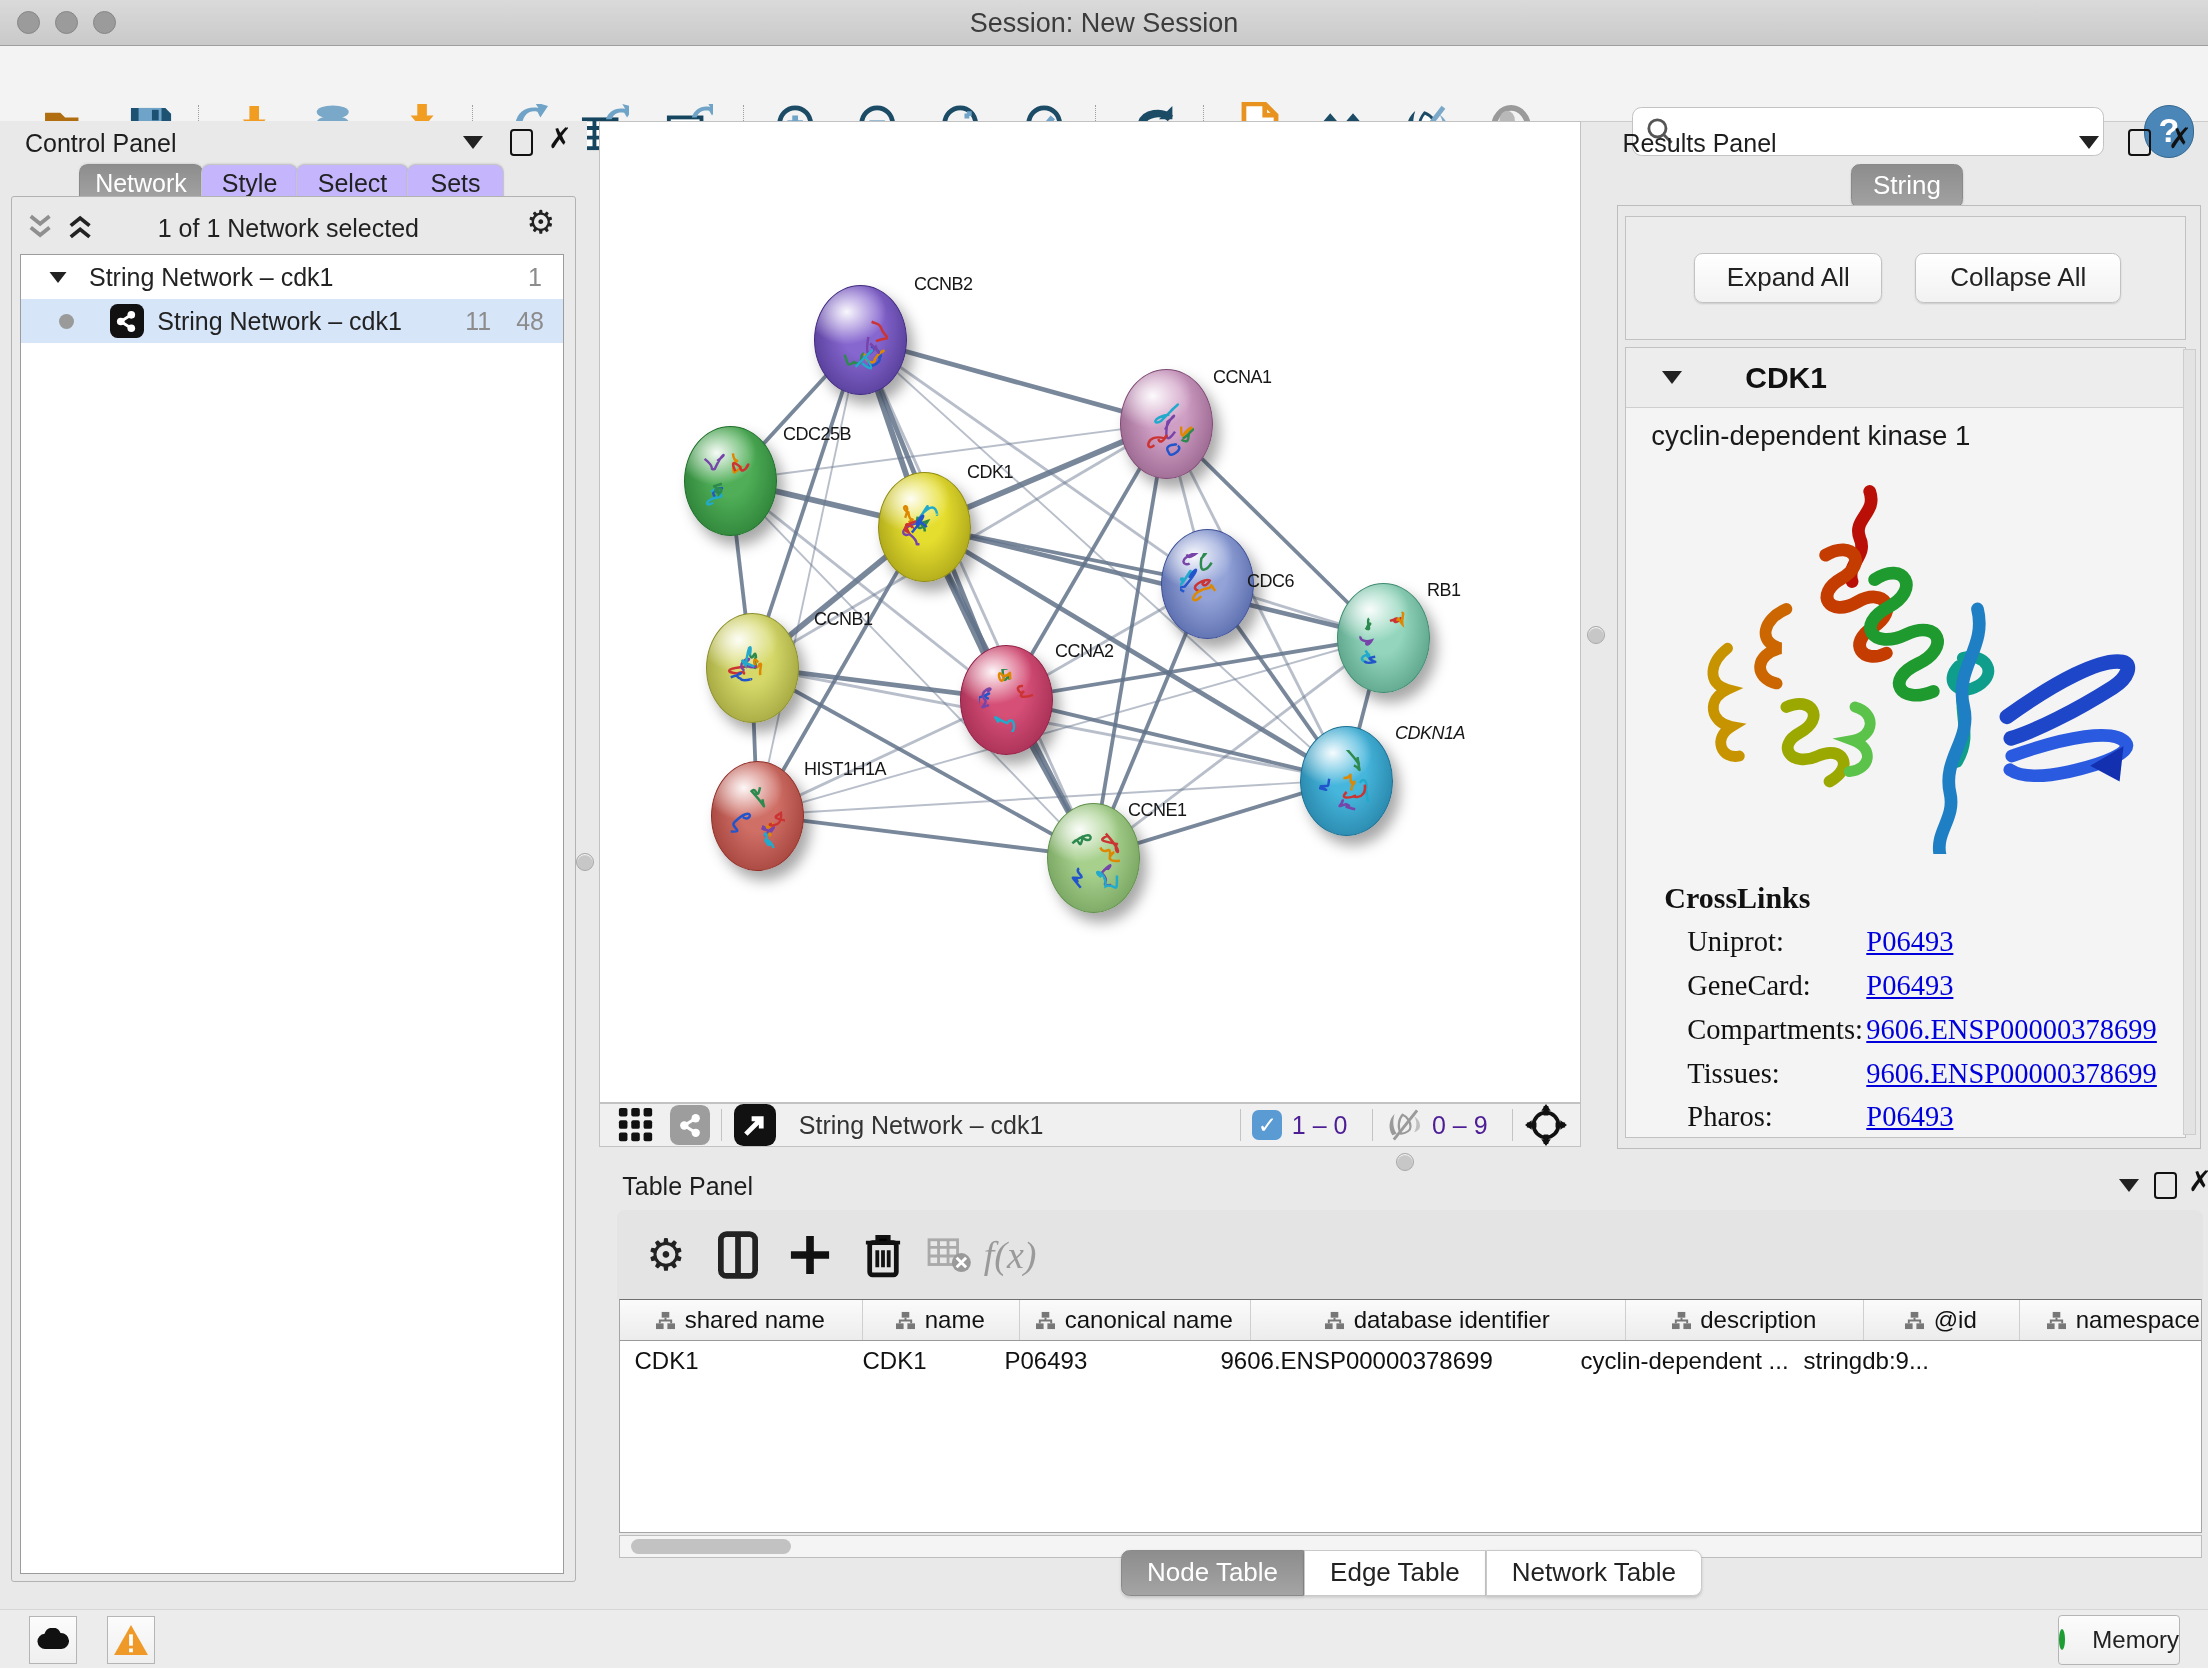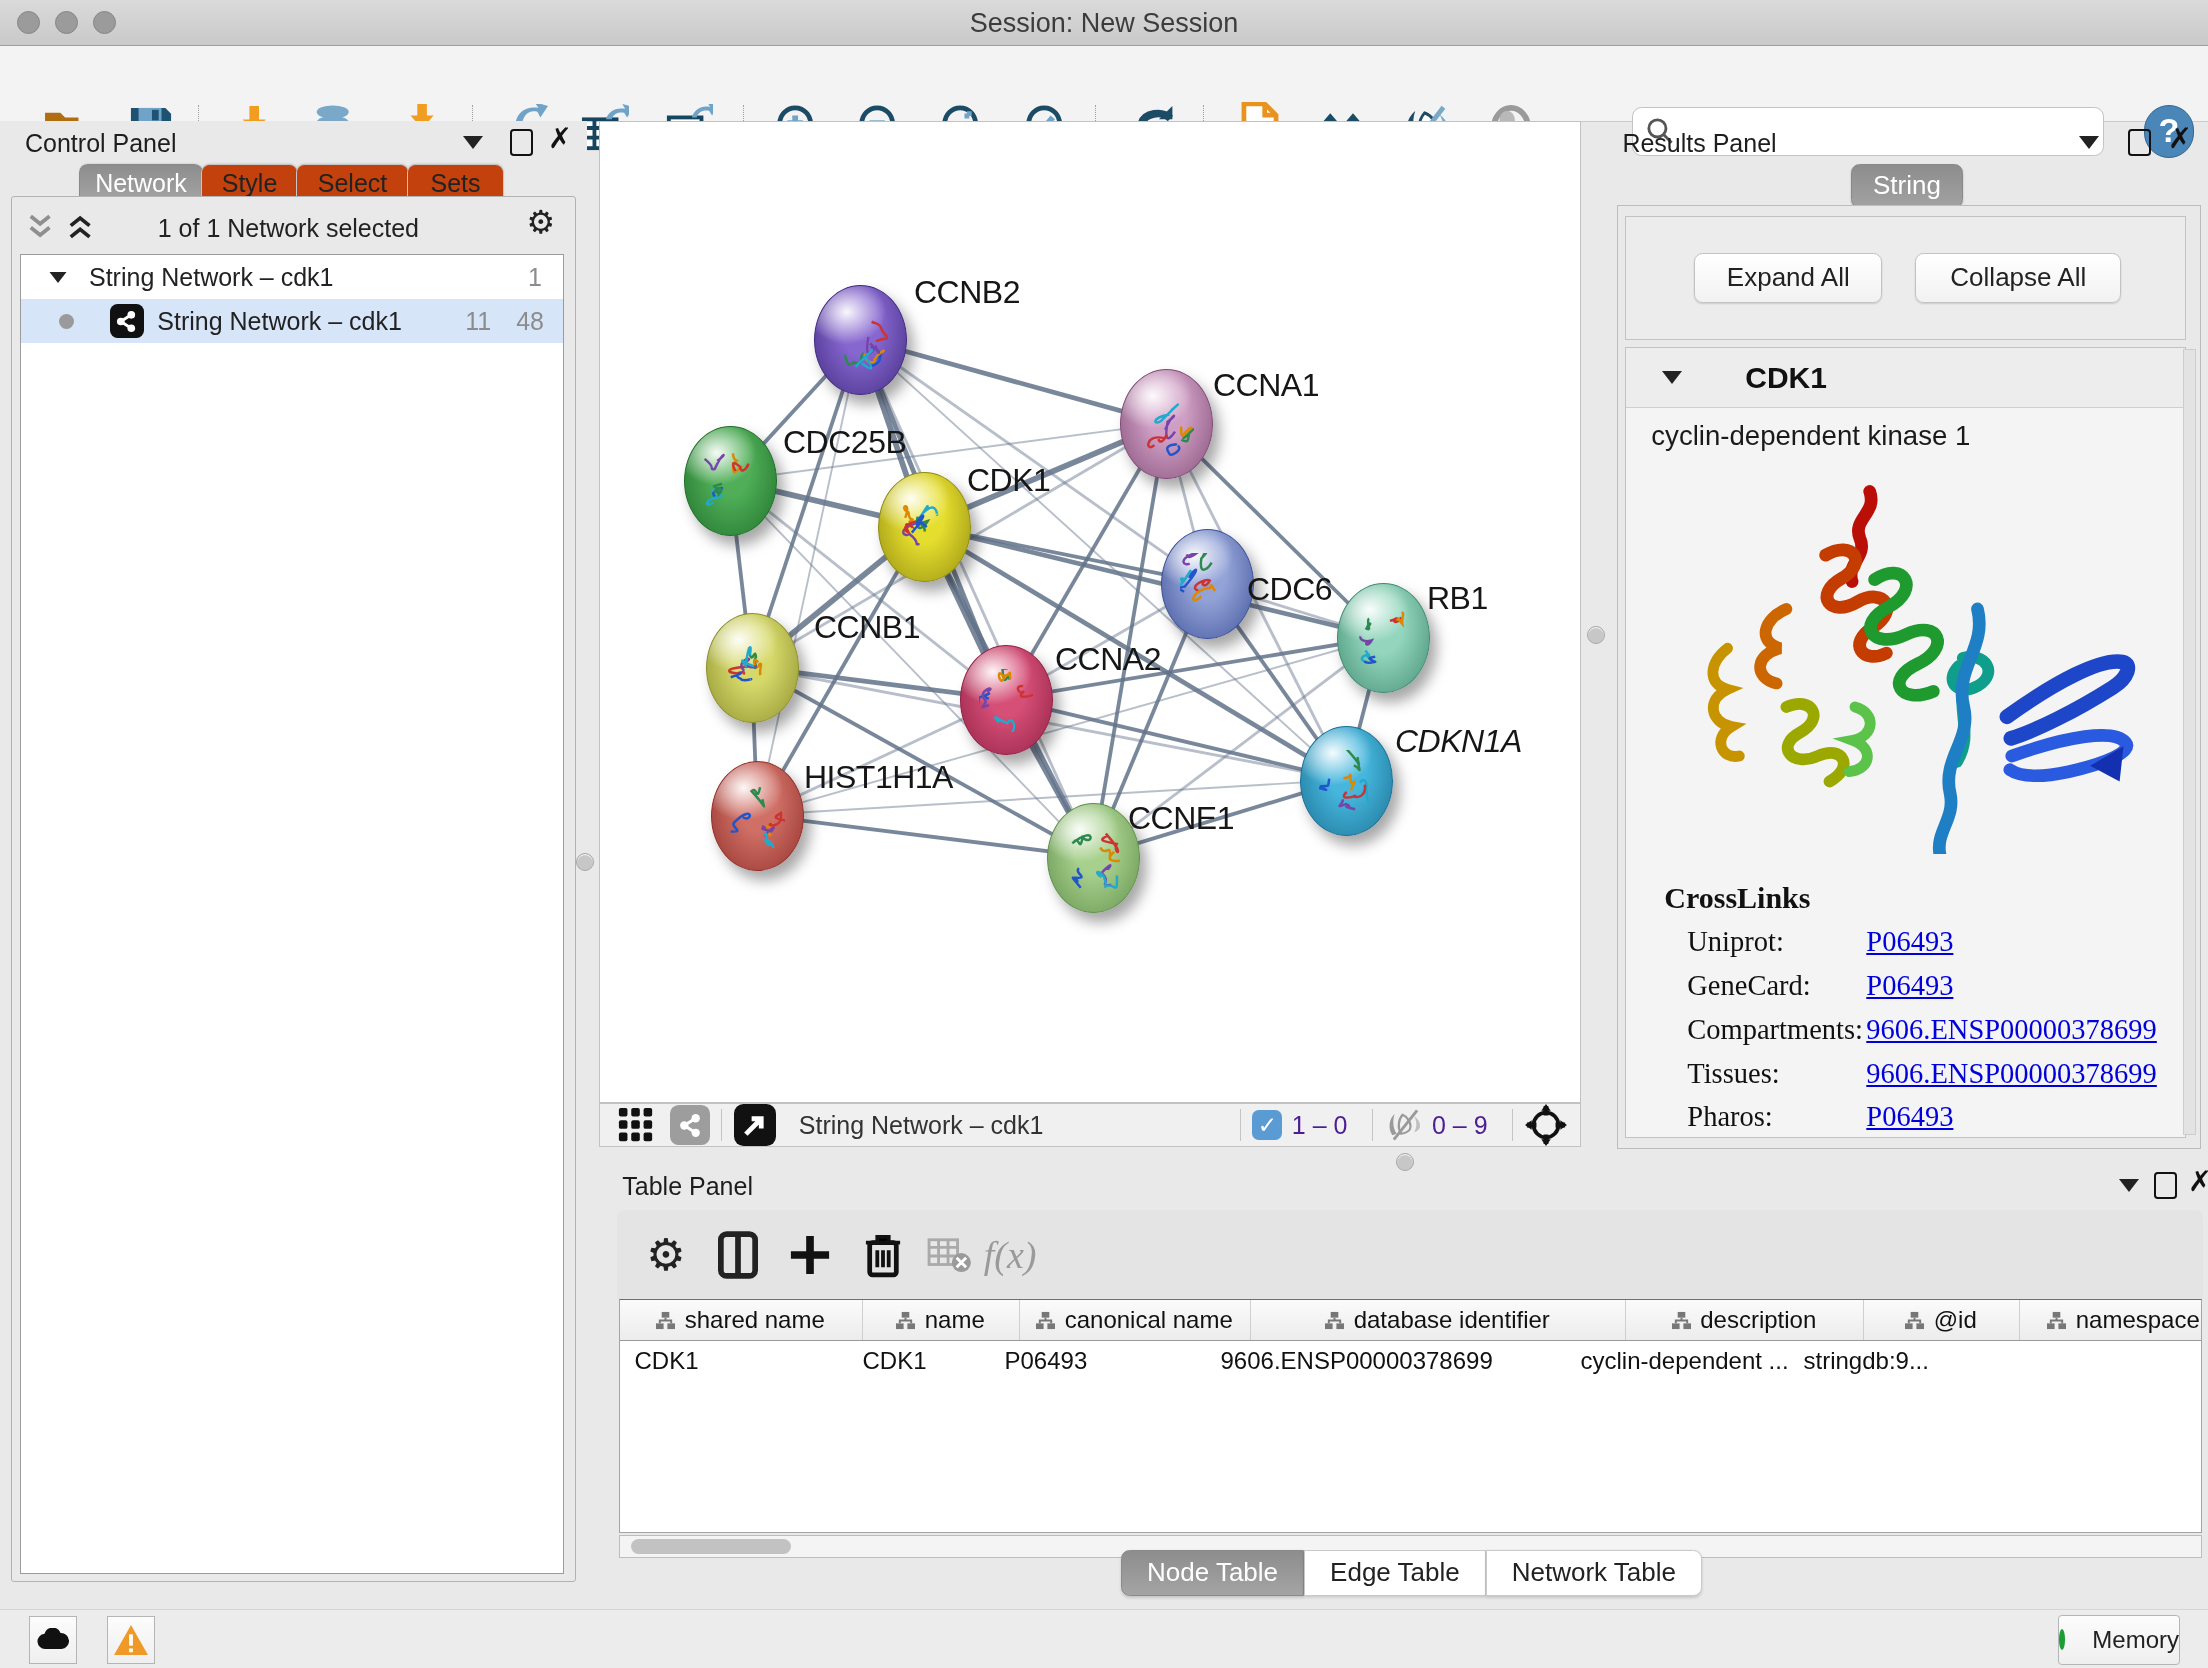--- a/index.html
+++ b/index.html
@@ -28,36 +28,36 @@
 
   
   .phead{font-size:25px;color:#1d1d1d}
   .tri{display:inline-block;width:0;height:0;border-left:10.5px solid transparent;border-right:10.5px solid transparent;
        border-top:13.3px solid #222}
   .sqico{display:inline-block;width:19px;height:23px;border:2.9px solid #111;border-radius:3.8px}
   .xico{font-size:28.5px;font-weight:bold;color:#111;line-height:23px}
 
   
   .cp{left:0;top:121px;width:587px;height:1488px;background:#e9e9e9}
-  .tab{position:absolute;top:0;height:36px;border:1px solid #c6c6c6;border-bottom:none;background:#c2410c;
+  .tab{position:absolute;top:0;height:36px;border:1px solid #c6c6c6;border-bottom:none;background:#c4b5fd;
        border-radius:8.6px 8.6px 0 0;font-size:25px;text-align:center;box-shadow:0 -1px 1.9px rgba(0,0,0,.08)}
   .tab.sel{background:linear-gradient(#8d8d8d,#a4a4a4);color:#fff;border-color:#8a8a8a}
   .cpbox{left:11.4px;top:75px;width:563px;height:1384px;border:1.9px solid #b2b2b2;background:#e9e9e9;border-radius:2.9px}
   .cplist{left:7.6px;top:57px;width:544px;height:1320px;background:#fff;border:1px solid #9c9c9c;box-sizing:border-box}
   .trow{position:relative;height:44px;display:flex;align-items:center;font-size:25px}
   .trow.sel{background:#d7e5f9}
   .count{color:#8c8c8c}
   .shareico{width:34px;height:34px;border-radius:7.6px;background:#111;display:flex;align-items:center;justify-content:center}
   .gear{font-size:32px;color:#222;line-height:28.5px}
 
   
   .netpanel{left:599px;top:121px;width:982px;height:982px;background:#fff;border:1px solid #c2c2c2;box-sizing:border-box;overflow:hidden}
   .node{position:absolute;width:91px;height:108px;border-radius:50%;
         box-shadow:6.7px 9.5px 13.3px rgba(0,0,0,.35);display:flex;align-items:center;justify-content:center}
-  .nlabel{position:absolute;font-size:32px;color:#161616;letter-spacing:-0.5px;white-space:nowrap}
+  .nlabel{position:absolute;font-size:18px;color:#161616;letter-spacing:-0.5px;white-space:nowrap}
   .netbar{left:599px;top:1103px;width:982px;height:44px;background:#f0f0f0;border:1px solid #c2c2c2;
           display:flex;align-items:center;box-sizing:border-box}
   .nbsep{width:0;height:32px;border-left:1px solid #c4c4c4;margin:0 11.4px}
   .nbtitle{font-size:25px;color:#333;margin-left:23px;flex:1}
   .chk{width:30px;height:30px;border-radius:6.7px;background:#5a9bd4;color:#fff;font-size:23px;font-weight:bold;
        text-align:center;line-height:30px}
   .nbnum{font-size:25px;color:#4c1d95;margin:0 13.3px 0 9.5px}
   .grip{width:16px;height:16px;border-radius:50%;background:#c7c7c7;border:1px solid #a8a8a8;box-shadow:inset 0 1px 1px #fff}
 
   

